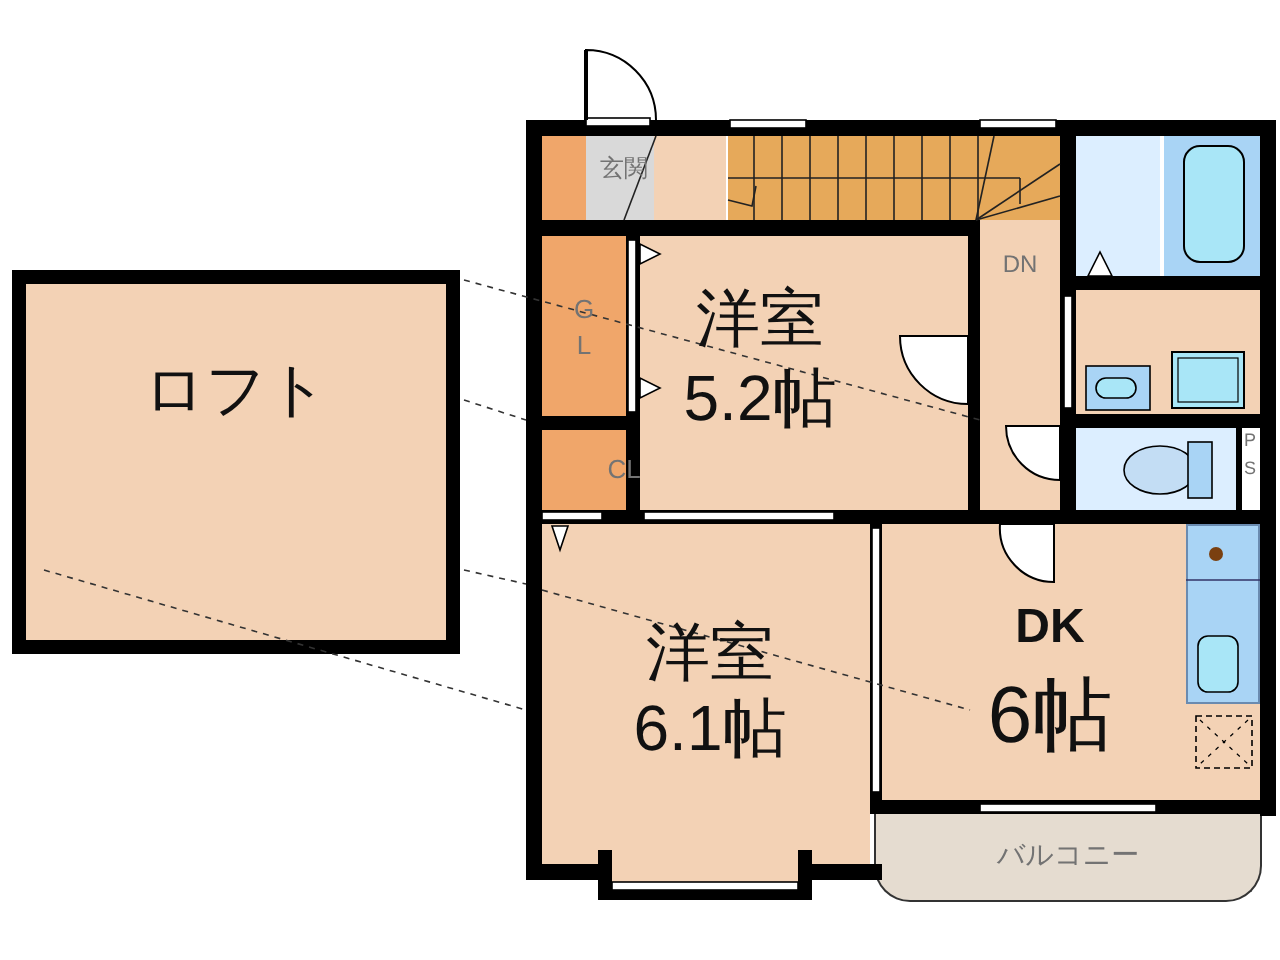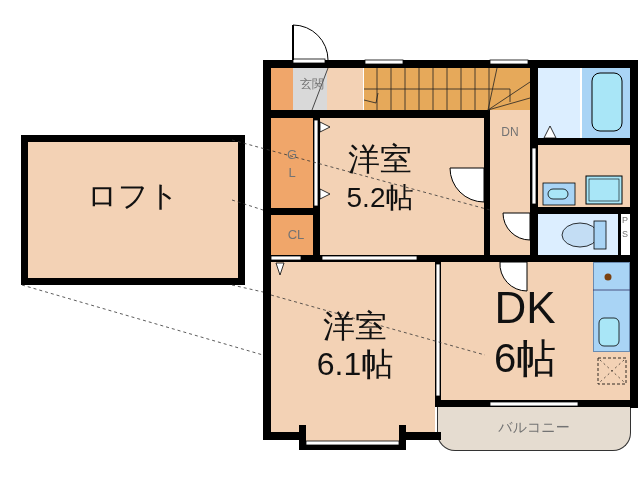--- a/index.html
+++ b/index.html
@@ -8,21 +8,21 @@
   .wall{position:absolute;background:#000;}
   .room{position:absolute;background:#f3d2b5;}
   .label{position:absolute;color:#111;text-align:center;line-height:1.05;white-space:nowrap;}
   .big{font-size:34px;}
   .small{font-size:13px;color:#737373;}
   svg{position:absolute;left:0;top:0;}
 </style>
 </head>
 <body>
 
-<div class="abs" style="left:6px;top:135px;width:224px;height:150px;border:7px solid #000;background:#f3d2b5;margin-left:15px;">
+<div class="abs" style="left:6px;top:135px;width:224px;height:192px;border:7px solid #000;background:#f3d2b5;">
   <div class="label big" style="left:0;right:0;top:38px;font-size:30px;">ロフト</div>
 </div>
 
 <div>
 
   <div class="room" style="left:271px;top:68px;width:92px;height:42px;background:#f3d2b5;"></div>
   <div class="room" style="left:271px;top:68px;width:22px;height:42px;background:#f0a66a;"></div>
   <div class="room" style="left:293px;top:68px;width:34px;height:42px;background:#d9d9d9;"></div>
   <div class="room" style="left:364px;top:68px;width:166px;height:42px;background:#e6a95a;"></div>
   <div class="room" style="left:271px;top:118px;width:42px;height:90px;background:#f0a66a;"></div>
@@ -132,25 +132,25 @@
       <line x1="232" y1="200" x2="263" y2="210"></line>
       <line x1="232" y1="285" x2="263" y2="292"></line>
       <line x1="22" y1="285" x2="263" y2="355"></line>
       <line x1="271" y1="295" x2="485" y2="355"></line>
     </g>
   </svg>
 
   <div class="label small" style="left:297px;top:78px;width:30px;font-size:12px;">玄関</div>
   <div class="label small" style="left:271px;top:148px;width:42px;">G</div>
   <div class="label small" style="left:271px;top:166px;width:42px;">L</div>
-  <div class="label small" style="left:271px;top:228px;width:50px;">CL</div>
+  <div class="label small" style="left:287px;top:228px;width:50px;">CL</div>
   <div class="label small" style="left:490px;top:126px;width:40px;font-size:12px;">DN</div>
   <div class="label small" style="left:619px;top:216px;width:12px;font-size:9px;">P</div>
   <div class="label small" style="left:619px;top:230px;width:12px;font-size:9px;">S</div>
 
   <div class="label big" style="left:320px;top:143px;width:120px;font-size:32px;">洋室</div>
-  <div class="label big" style="left:320px;top:183px;width:120px;font-size:28px;">5.2帖</div>
+  <div class="label big" style="left:320px;top:183px;width:120px;font-size:32px;">5.2帖</div>
   <div class="label big" style="left:300px;top:310px;width:110px;font-size:32px;">洋室</div>
   <div class="label big" style="left:300px;top:348px;width:110px;font-size:32px;">6.1帖</div>
-  <div class="label big" style="left:480px;top:285px;width:90px;font-size:44px;">DK</div>
+  <div class="label big" style="left:480px;top:301px;width:90px;font-size:24px;font-weight:bold;">DK</div>
   <div class="label big" style="left:480px;top:337px;width:90px;font-size:40px;">6帖</div>
   <div class="label small" style="left:437px;top:420px;width:194px;font-size:14px;">バルコニー</div>
 </div>
 
 </body></html>

